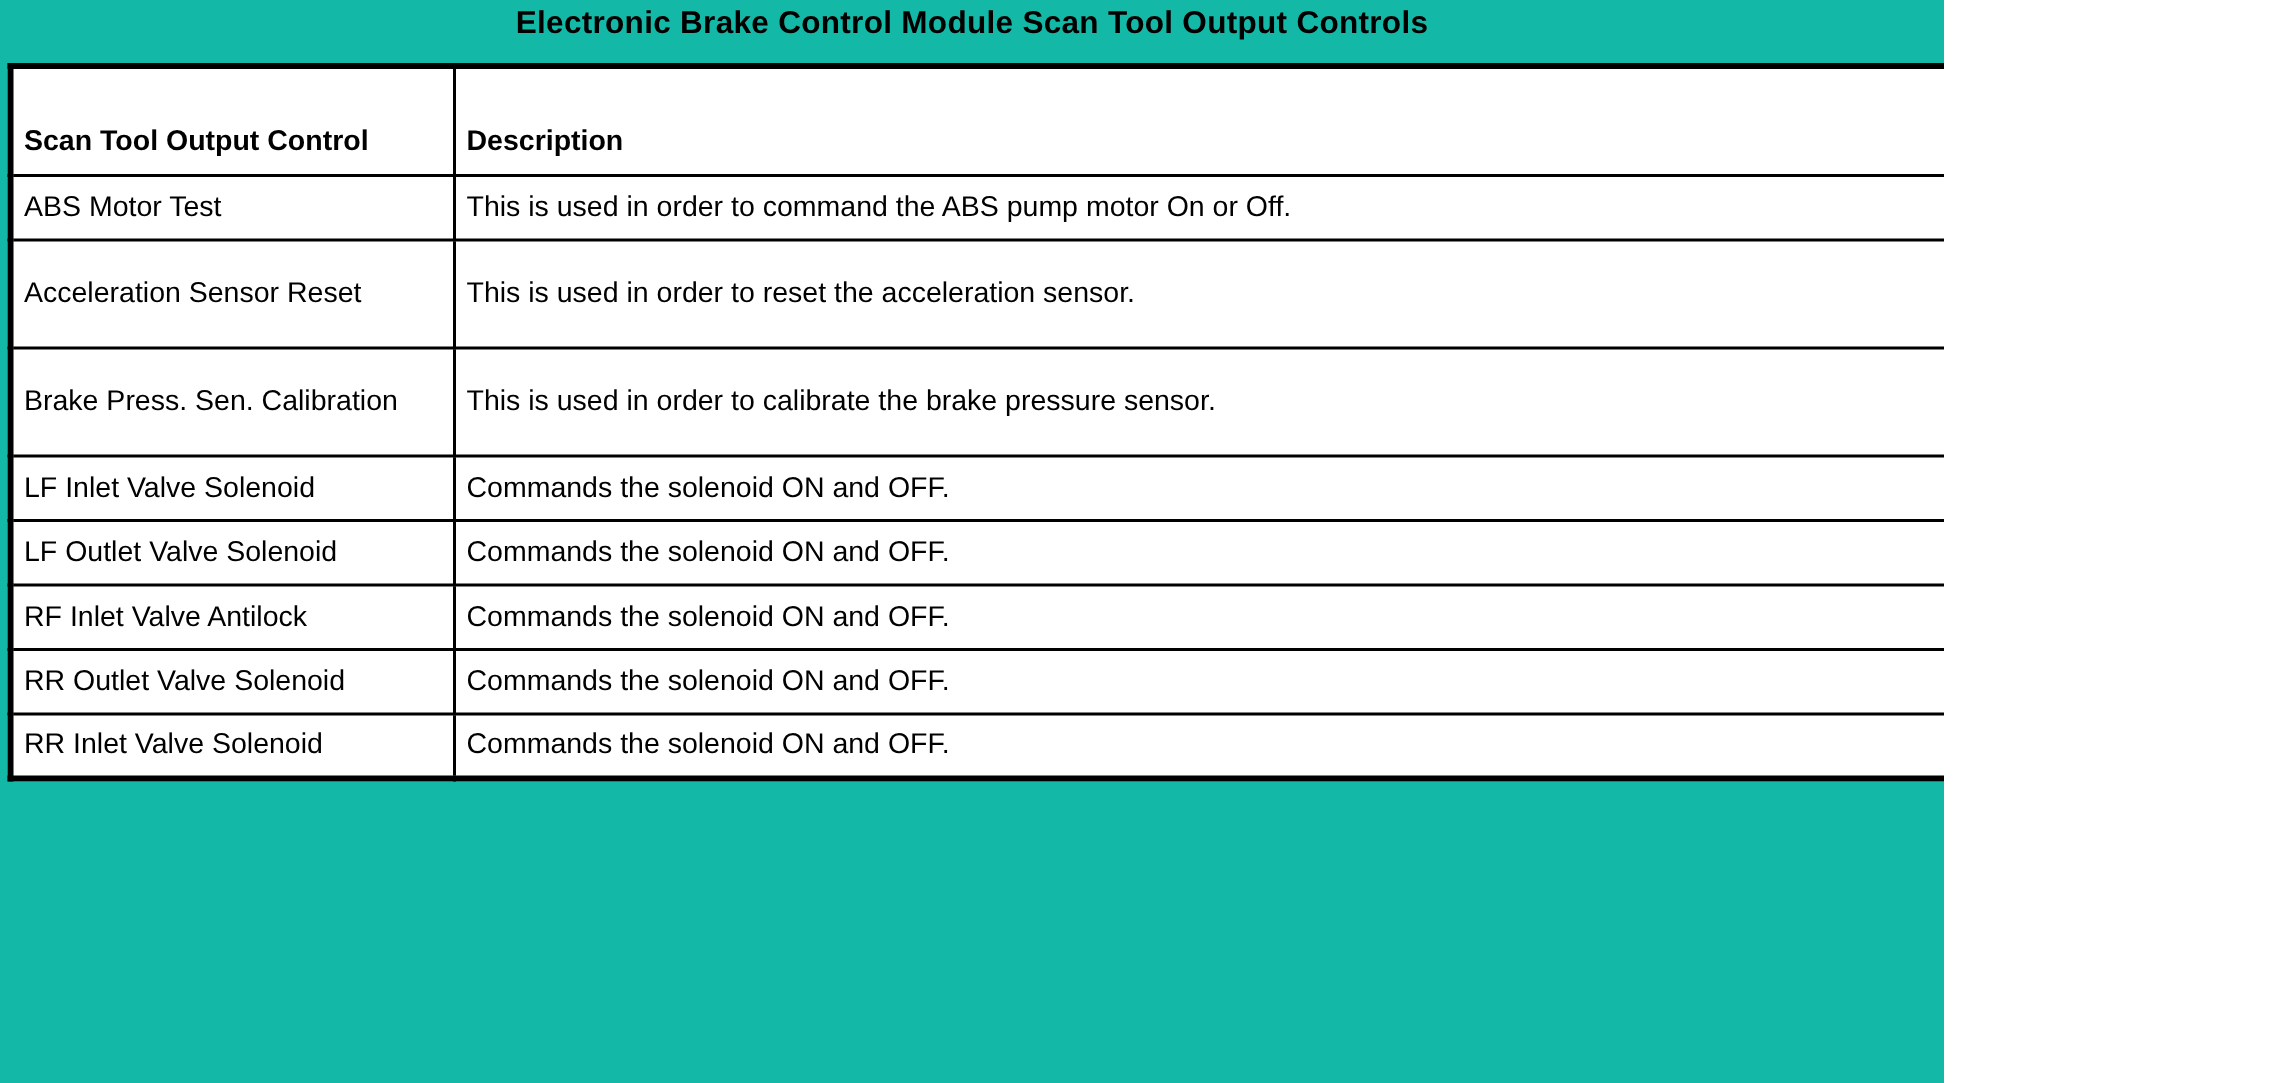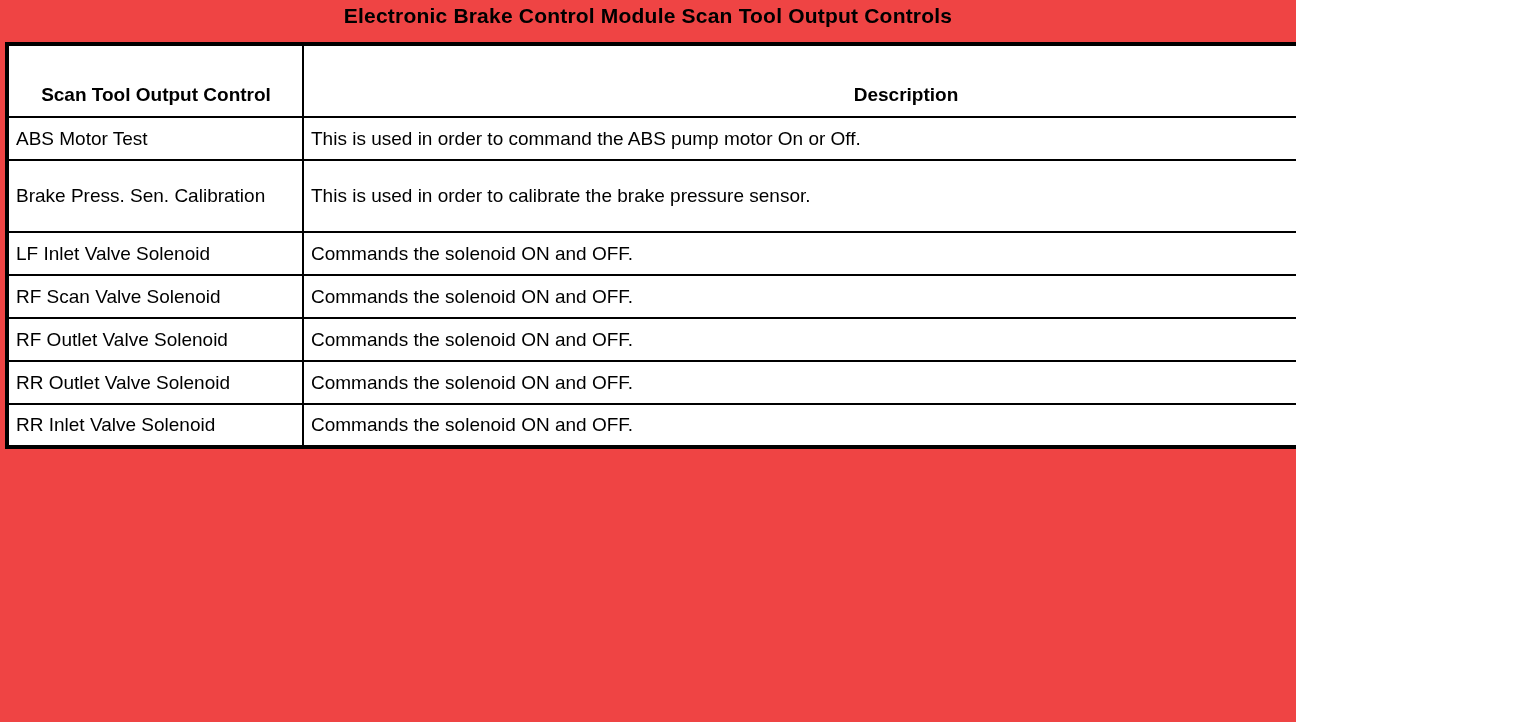--- a/index.html
+++ b/index.html
@@ -5,21 +5,21 @@
   html, body {
     margin: 0;
     padding: 0;
     background: #ffffff;
     color: #000000;
     font-family: "Liberation Sans", "DejaVu Sans", sans-serif;
   }
   .page {
     width: 1296px;
     height: 722px;
-    background: #ef4444;
+    background: #14b8a6;
     box-sizing: border-box;
     overflow: hidden;
   }
   .doc-title {
     text-align: center;
     font-weight: bold;
     font-size: 21px;
     padding-top: 4px;
     letter-spacing: 0.2px;
   }
@@ -37,21 +37,21 @@
   table.data-table td {
     border: 2px solid #000000;
     font-size: 19px;
     line-height: 24px;
     padding: 6px 6px 6px 7px;
     overflow: hidden;
     word-wrap: break-word;
   }
   table.data-table th {
     font-weight: bold;
-    text-align: center;
+    text-align: left;
     vertical-align: bottom;
     padding-bottom: 9px;
     height: 73px;
     box-sizing: border-box;
   }
   table.data-table td {
     text-align: left;
     vertical-align: middle;
   }
   tr.row-tall   { height: 72px; }
@@ -75,44 +75,48 @@
         <th>Description</th>
       </tr>
     </thead>
     <tbody id="table-body">
 
   <tr class="row-single">
     <td>ABS Motor Test</td>
     <td>This is used in order to command the ABS pump motor On or Off.</td>
   </tr>
 
+  <tr class="row-tall">
+    <td>Acceleration Sensor Reset</td>
+    <td>This is used in order to reset the acceleration sensor.</td>
+  </tr>
 
 
   <tr class="row-tall">
     <td>Brake Press. Sen. Calibration</td>
     <td>This is used in order to calibrate the brake pressure sensor.</td>
   </tr>
 
   <tr class="row-single">
     <td>LF Inlet Valve Solenoid</td>
     <td>Commands the solenoid ON and OFF.</td>
   </tr>
 
+  <tr class="row-single">
+    <td>LF Outlet Valve Solenoid</td>
+    <td>Commands the solenoid ON and OFF.</td>
+  </tr>
 
 
 
   <tr class="row-single">
-    <td>RF Scan Valve Solenoid</td>
+    <td>RF Inlet Valve Antilock</td>
     <td>Commands the solenoid ON and OFF.</td>
   </tr>
 
-  <tr class="row-single">
-    <td>RF Outlet Valve Solenoid</td>
-    <td>Commands the solenoid ON and OFF.</td>
-  </tr>
 
   <tr class="row-single">
     <td>RR Outlet Valve Solenoid</td>
     <td>Commands the solenoid ON and OFF.</td>
   </tr>
 
   <tr class="row-single">
     <td>RR Inlet Valve Solenoid</td>
     <td>Commands the solenoid ON and OFF.</td>
   </tr>

